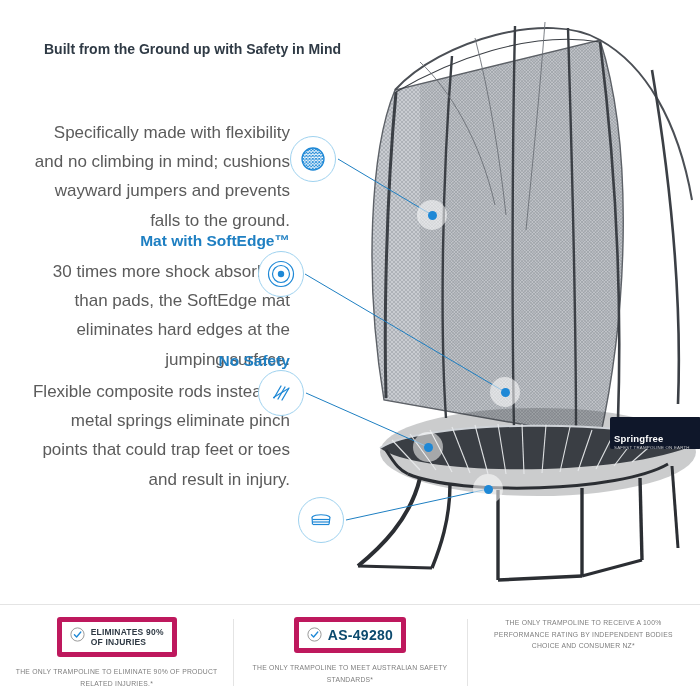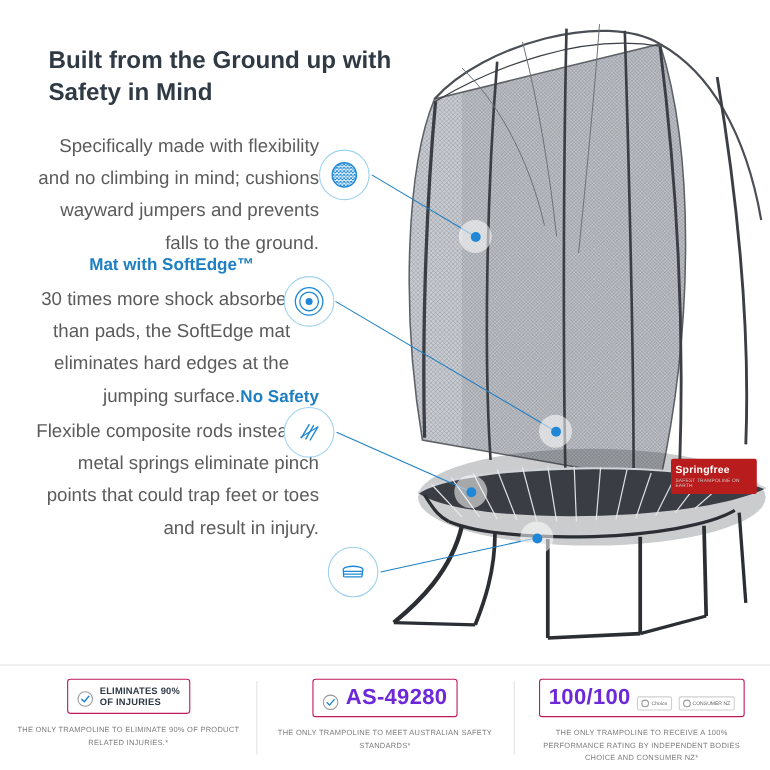--- a/index.html
+++ b/index.html
@@ -11,21 +11,21 @@
     color: #4a4a4a;
     overflow: hidden;
     position: relative;
   }
 
   
   .headline {
     position: absolute;
     left: 44px; top: 40px;
     width: 340px;
-    font-size: 22px;
+    font-size: 14px;
     font-weight: bold;
     line-height: 1.32;
     color: #2f3a45;
   }
 
   
   .feature {
     position: absolute;
     width: 268px;
     text-align: right;
@@ -37,21 +37,21 @@
     font-weight: bold;
     margin-bottom: 7px;
   }
   .feature .f-body {
     font-size: 17px;
     line-height: 1.72;
     color: #5b5b5b;
   }
 
   #feature-flexinet { top: 118px; }
-  #feature-softedge { top: 232px; text-align: center; }
+  #feature-softedge { top: 232px; }
   #feature-nosprings { top: 352px; }
   #feature-hiddenframe { top: 468px; }
 
   
   .icon-circle {
     position: absolute;
     width: 46px; height: 46px;
     border-radius: 50%;
     border: 1px solid #9fd2ef;
     background: #ffffff;
@@ -98,26 +98,26 @@
   
   #trampoline-photo {
     position: absolute;
     left: 300px; top: 0;
     width: 400px; height: 600px;
   }
 
   .brand-badge {
     position: absolute;
     left: 610px; top: 417px;
-    width: 78px; height: 32px;
-    background: #b91c1c;
+    width: 91px; height: 32px;
+    background: #0f172a;
     border-radius: 2px;
     color: #fff;
     font-size: 8px;
-    padding: 5px 4px 0 4px;
+    padding: 16px 4px 0 4px;
     line-height: 1.25;
   }
   .brand-badge .bb-title {
     font-size: 9.5px;
     font-weight: bold;
     letter-spacing: .2px;
   }
   .brand-badge .bb-sub {
     font-size: 4.4px;
     color: #c9c9c9;
@@ -140,42 +140,42 @@
   }
   .footer-cell + .footer-cell::before {
     content: "";
     position: absolute;
     left: 0; top: 14px; bottom: 14px;
     width: 1px;
     background: #e4e4e4;
   }
   .badge-row {
     display: flex;
-    align-items: flex-end;
+    align-items: flex-start;
     justify-content: center;
     gap: 6px;
-    border: 1px solid #be185d;
+    border: 5px solid #be185d;
     border-radius: 3px;
     padding: 5px 8px;
     margin: 0 auto 9px auto;
     width: fit-content;
     min-height: 30px;
   }
   .badge-text {
     font-size: 8.5px;
     font-weight: bold;
     color: #2f3a45;
     letter-spacing: .2px;
     line-height: 1.2;
     text-align: left;
   }
   .badge-big {
-    font-size: 20px;
-    font-weight: bold;
-    color: #6d28d9;
+    font-size: 14px;
+    font-weight: bold;
+    color: #0c4a6e;
     letter-spacing: .3px;
   }
   .footer-note {
     font-size: 6.8px;
     color: #7d7d7d;
     line-height: 1.7;
     letter-spacing: .25px;
   }
   .mini-seal {
     border: 1px solid #cfcfcf;
@@ -370,27 +370,16 @@
       <svg class="check-icon" width="15" height="15" viewBox="0 0 15 15" xmlns="http://www.w3.org/2000/svg">
         <circle cx="7.5" cy="7.5" r="6.6" fill="none" stroke="#9a9a9a" stroke-width="1"></circle>
         <path d="M4.4 7.8 L6.6 10 L10.8 5" fill="none" stroke="#1e88d6" stroke-width="1.3" stroke-linecap="round" stroke-linejoin="round"></path>
       </svg>
       <div class="badge-big">AS-49280</div>
     </div>
     <div class="footer-note">THE ONLY TRAMPOLINE TO MEET AUSTRALIAN SAFETY STANDARDS*</div>
   </div>
 
   <div class="footer-cell">
-    <div class="badge-row">
-      <div class="badge-big">100/100</div>
-      <div class="mini-seal">
-        <span class="seal-dot"></span>
-        <span>Choice</span>
-      </div>
-      <div class="mini-seal">
-        <span class="seal-dot"></span>
-        <span>CONSUMER NZ</span>
-      </div>
-    </div>
     <div class="footer-note">THE ONLY TRAMPOLINE TO RECEIVE A 100% PERFORMANCE RATING BY INDEPENDENT BODIES CHOICE AND CONSUMER NZ*</div>
   </div>
 
 </div>
 
 </body></html>

